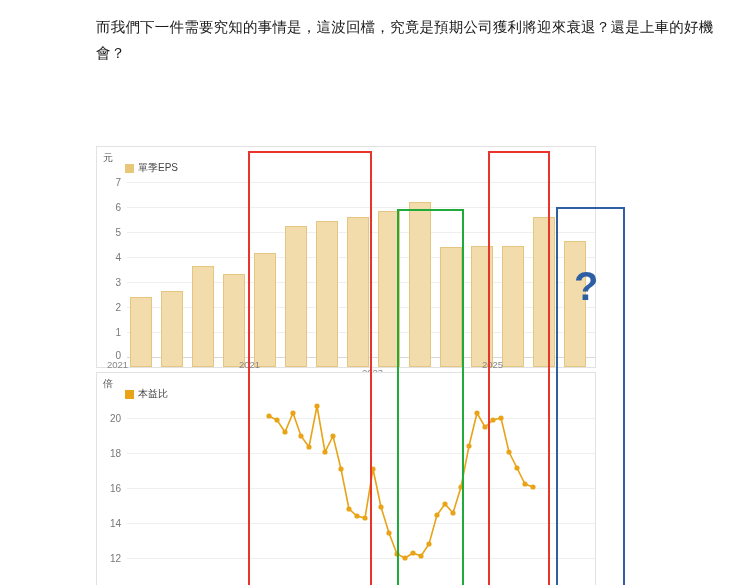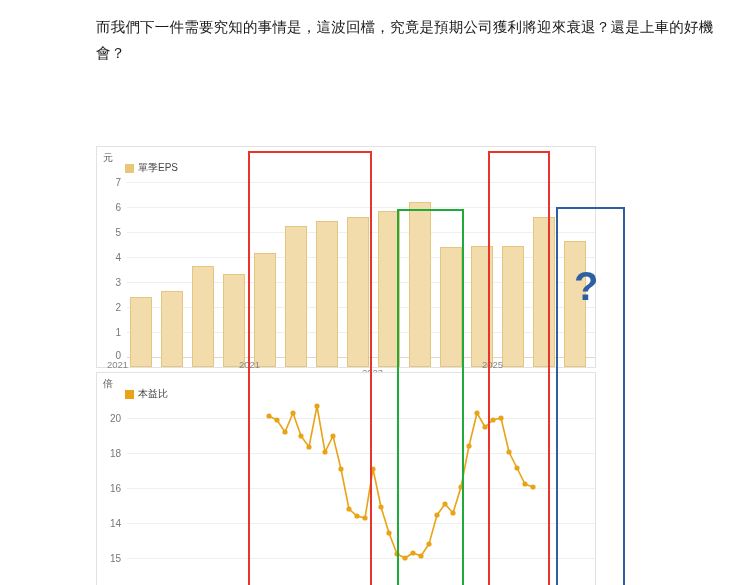--- a/index.html
+++ b/index.html
@@ -193,21 +193,21 @@
     <div class="unit-label" style="left:6px; top:4px;">倍</div>
     <div class="legend" style="left:28px; top:14px;">
       <span class="swatch swatch-pe"></span>
       <span>本益比</span>
     </div>
 
     <div class="ytick" style="left:2px; top:40px;">20</div>
     <div class="ytick" style="left:2px; top:75px;">18</div>
     <div class="ytick" style="left:2px; top:110px;">16</div>
     <div class="ytick" style="left:2px; top:145px;">14</div>
-    <div class="ytick" style="left:2px; top:180px;">15</div>
+    <div class="ytick" style="left:2px; top:180px;">12</div>
 
     <div class="gridline" style="left:30px; top:45px;  width:468px;"></div>
     <div class="gridline" style="left:30px; top:80px;  width:468px;"></div>
     <div class="gridline" style="left:30px; top:115px; width:468px;"></div>
     <div class="gridline" style="left:30px; top:150px; width:468px;"></div>
     <div class="gridline" style="left:30px; top:185px; width:468px;"></div>
 
     <svg class="line-svg" width="500" height="214">
       <polyline fill="none" stroke="#e8a317" stroke-width="1.6" points="172,43 180,47 188,59 196,40 204,63 212,74 220,33 228,79 236,63 244,96 252,136 260,143 268,145 276,96 284,134 292,160 300,181 308,185 316,180 324,183 332,171 340,142 348,131 356,140 364,114 372,73 380,40 388,54 396,47 404,45 412,79 420,95 428,111 436,114"></polyline>
       <g fill="#e8a317">

